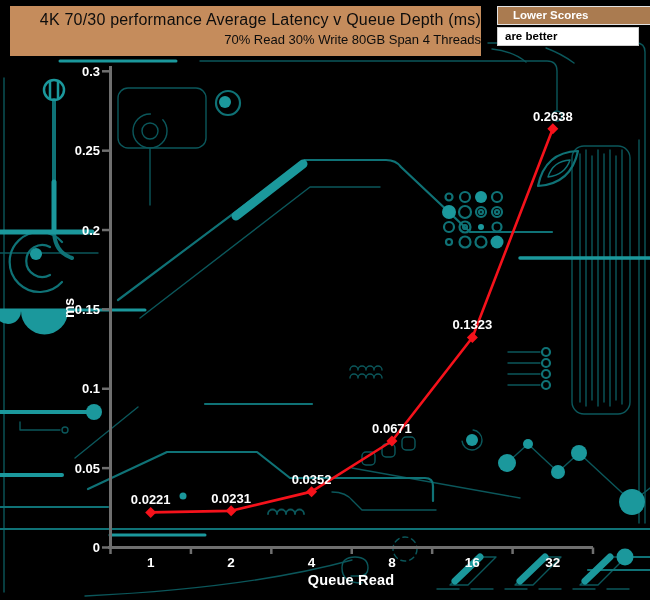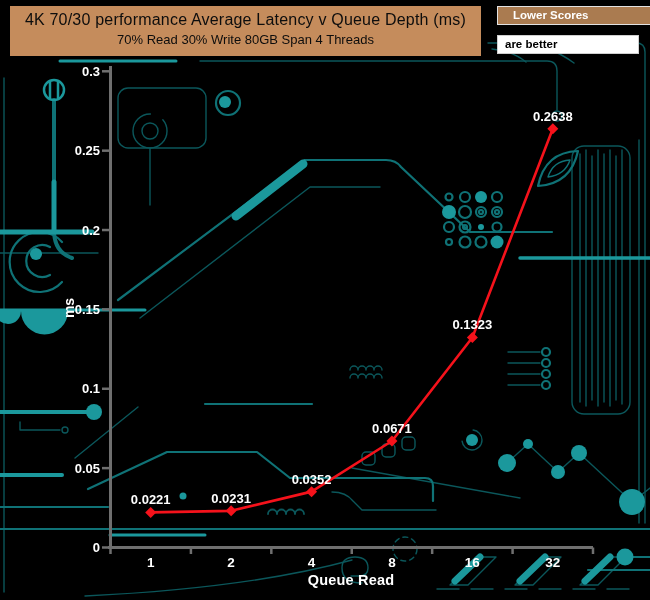--- a/index.html
+++ b/index.html
@@ -1,28 +1,28 @@
 <!DOCTYPE html>
 <html><head>
 <meta charset="utf-8">
 <style>
   html,body{margin:0;padding:0;background:#000;}
   #stage{position:relative;width:650px;height:600px;background:#000;overflow:hidden;
          font-family:"Liberation Sans",sans-serif;}
   #stage svg{position:absolute;left:0;top:0;}
   .title-box{position:absolute;left:10px;top:6px;width:471px;height:50px;background:#c58c5c;
-             text-align:center;color:#0d0d0d;}
+             text-align:right;color:#0d0d0d;}
   .title-line1{font-size:16px;margin-top:5px;letter-spacing:.2px;}
   .title-line2{font-size:13px;margin-top:3px;}
   .legend-header{position:absolute;left:497px;top:6px;width:144px;height:17px;background:#aa7b50;
                  border:1px solid #e2e2e2;color:#fff;font-size:11.5px;font-weight:bold;
                  line-height:17px;padding-left:15px;}
   .legend-body{position:absolute;left:497px;top:27px;width:133px;height:17px;background:#fff;
                border:1px solid #cfcfcf;color:#000;font-size:11.5px;font-weight:bold;
-               line-height:17px;padding-left:7px;margin-top:8px;}
+               line-height:17px;padding-left:7px;}
   .axis-title-y{position:absolute;left:69px;top:308px;transform:translate(-50%,-50%) rotate(-90deg);
                 color:#fff;font-size:14px;font-weight:bold;}
   .axis-title-x{position:absolute;left:351px;top:580px;transform:translate(-50%,-50%);
                 color:#fff;font-size:14.5px;font-weight:bold;letter-spacing:.2px;}
 </style>
 </head>
 <body>
 
 <div id="stage">
 

